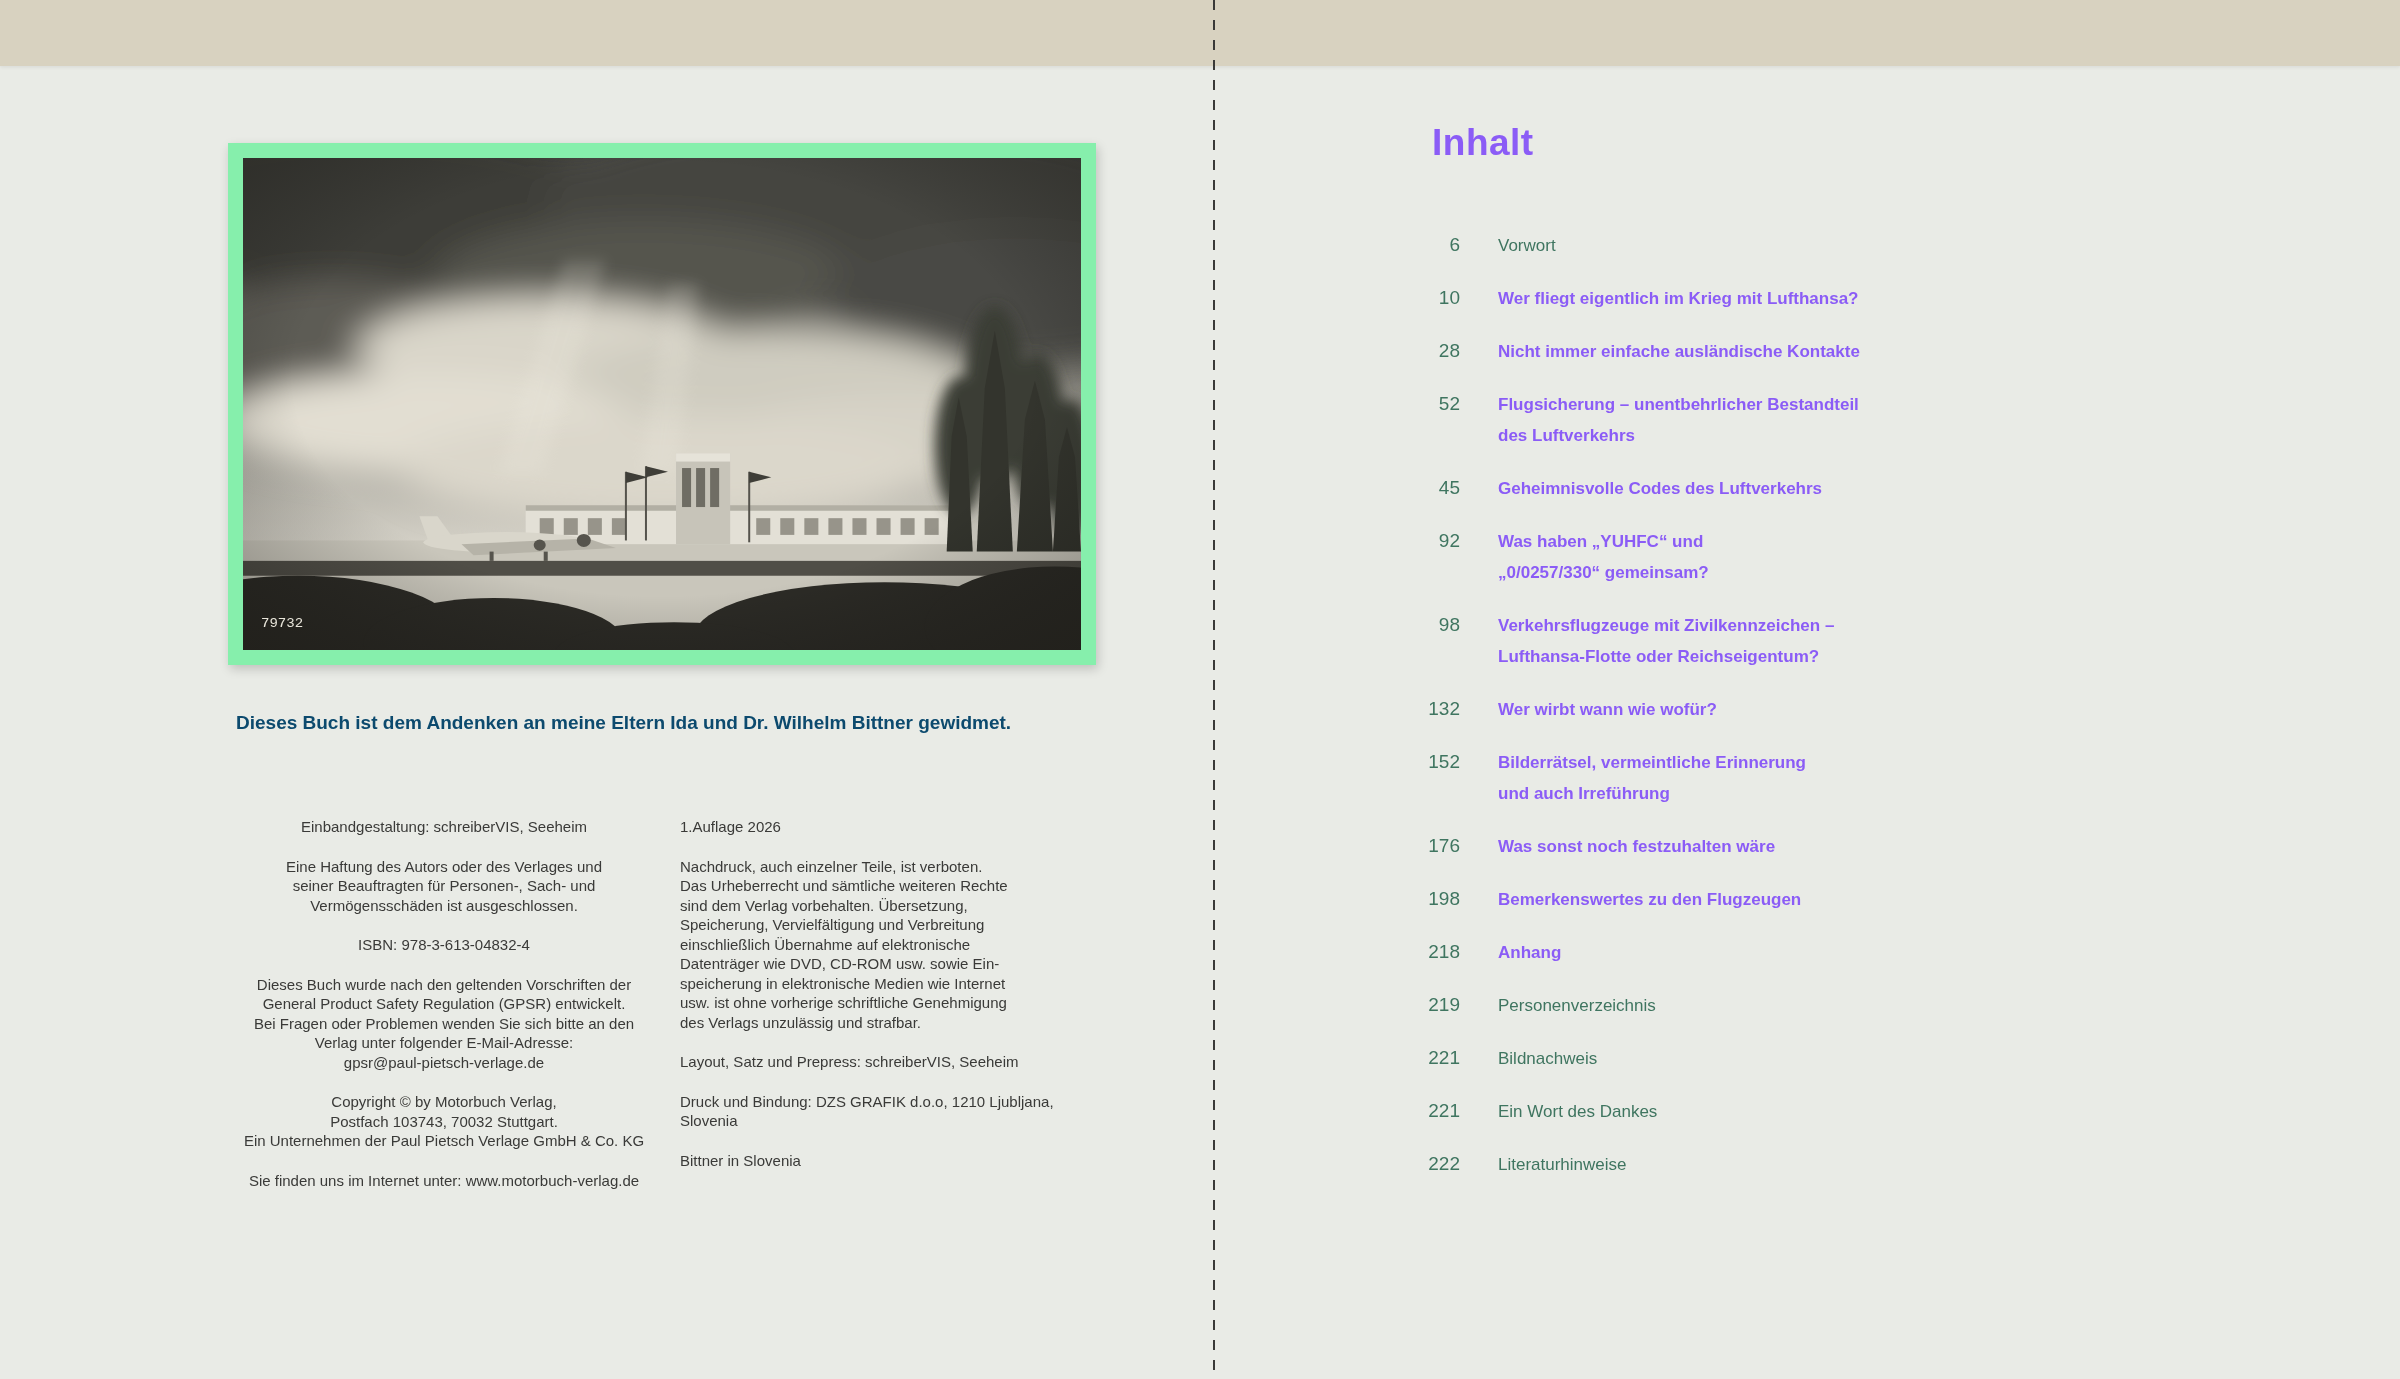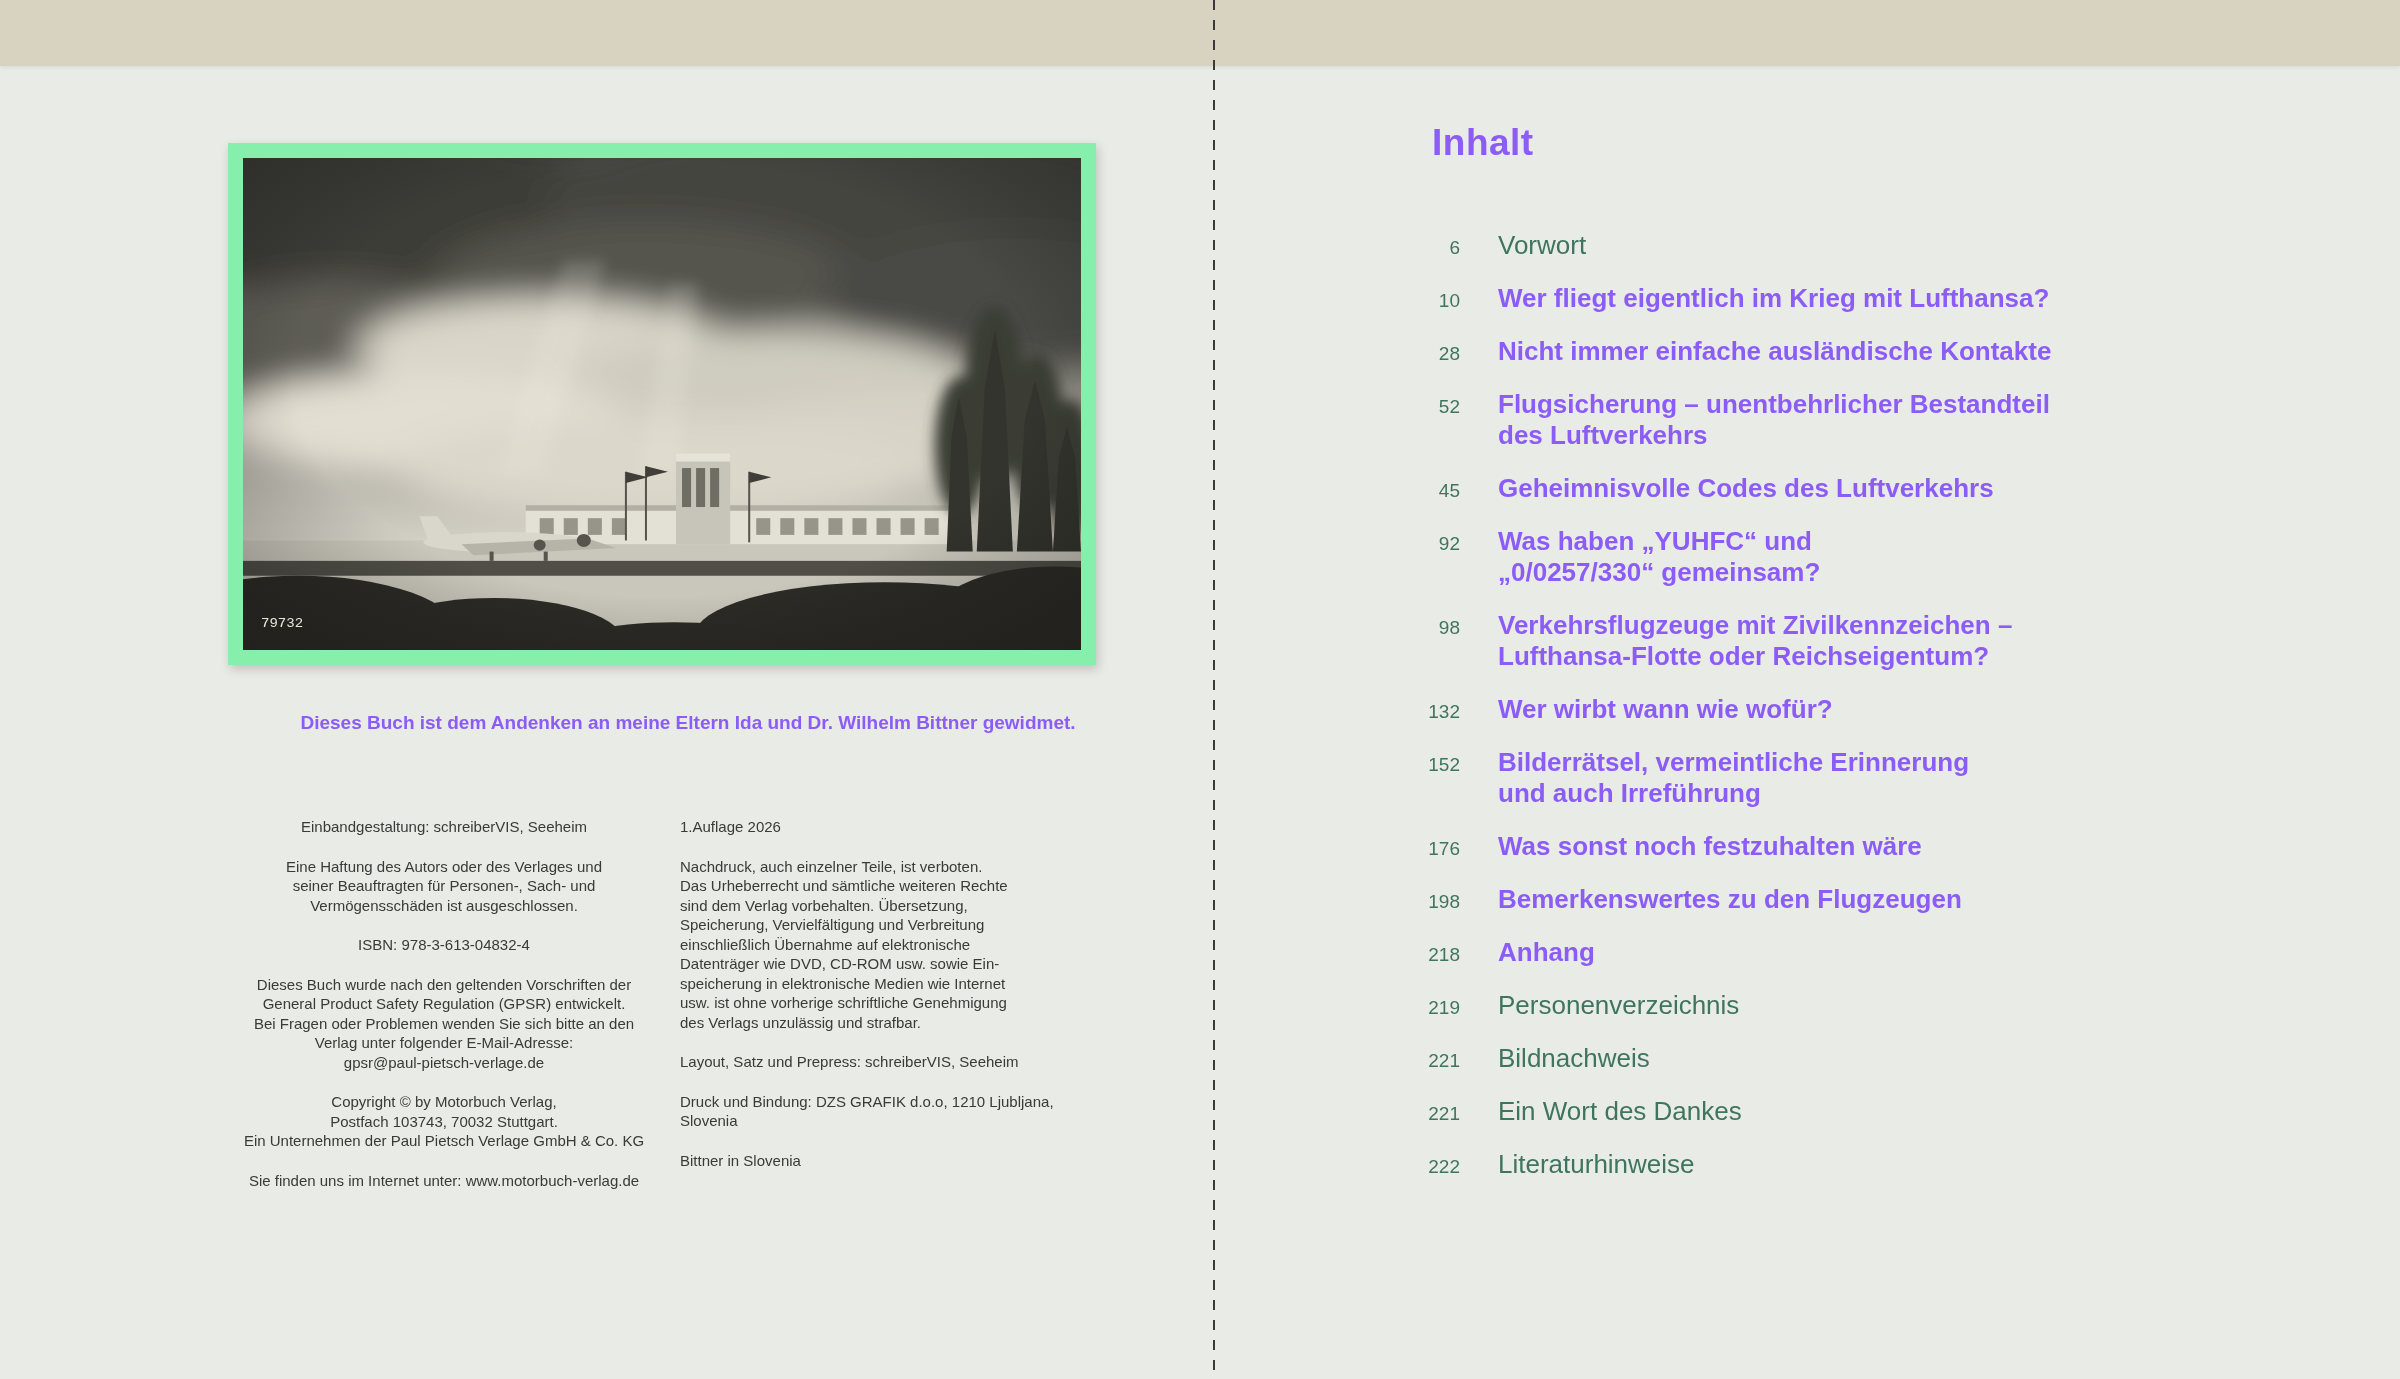--- a/index.html
+++ b/index.html
@@ -13,40 +13,40 @@
     background-image:repeating-linear-gradient(to bottom,#3a3a38 0px,#3a3a38 10px,transparent 10px,transparent 20px);
   }
   
   .photo-frame{
     position:absolute;left:228px;top:143px;width:868px;height:522px;
     background:#86efac;padding:15px;box-sizing:border-box;
     box-shadow:2px 4px 10px rgba(0,0,0,.18);
   }
   .photo-frame svg{display:block;width:100%;height:100%;}
   .dedication{
-    position:absolute;left:228px;top:712px;width:920px;
-    font-size:19px;font-weight:700;color:#8b5cf6;text-align:center;
+    position:absolute;left:236px;top:712px;width:920px;
+    font-size:19px;font-weight:700;color:#0c4a6e;
   }
   .imprint{position:absolute;top:817px;font-size:15px;line-height:19.5px;color:#3a3a38;}
   .imprint.col-left{left:228px;width:432px;text-align:center;}
   .imprint.col-right{left:680px;width:400px;}
   .imprint p{margin:0 0 20px 0;white-space:pre-line;}
   
   .toc-heading{
     position:absolute;left:1432px;top:122px;
     font-size:37px;font-weight:700;color:#8b5cf6;letter-spacing:.5px;
   }
   .toc-list{position:absolute;left:1393px;top:230px;width:960px;}
   .toc-row{display:flex;align-items:baseline;margin-bottom:22px;}
   .toc-num{
     flex:0 0 67px;text-align:right;margin-right:38px;
     font-size:19px;color:#3f7560;
   }
   .toc-title{
-    font-size:26px;line-height:31px;color:#3f7560;white-space:pre-line;
+    font-size:17px;line-height:31px;color:#3f7560;white-space:pre-line;
   }
   .toc-row.bold .toc-title{font-weight:700;color:#8b5cf6;}
 </style>
 </head>
 <body>
 
 <div class="spread">
 
   <div class="top-band"></div>
   <div class="divider"></div>

